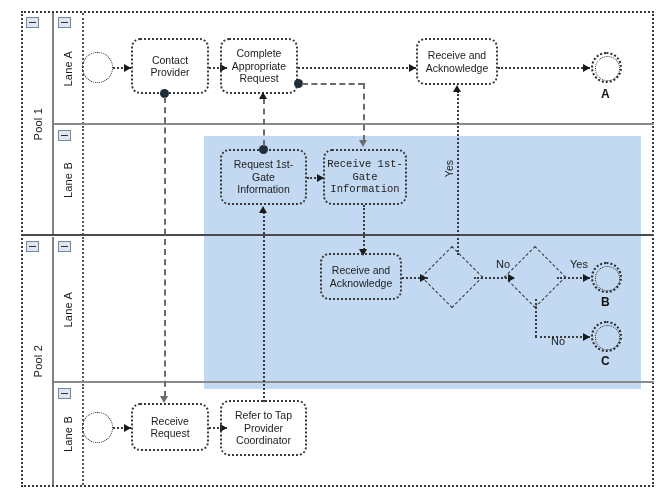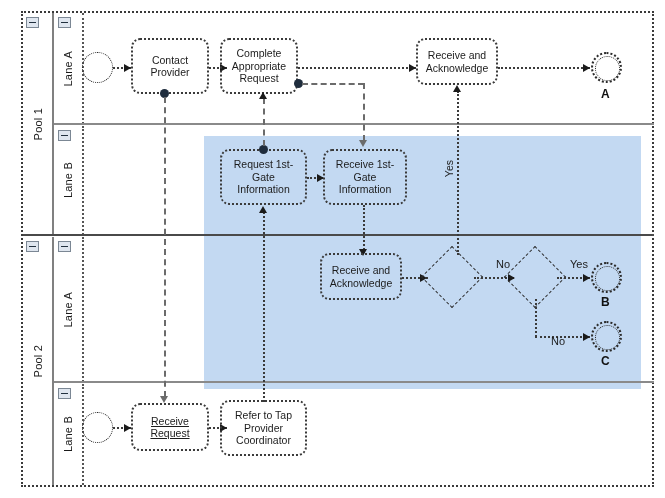--- a/index.html
+++ b/index.html
@@ -155,21 +155,21 @@
   <div class="task on-blue" style="left:220px;top:149px;width:87px;height:56px;">
     <span style="white-space:pre-line;">Request 1st-
 Gate
 Information</span>
   </div>
 
   <div class="seq-h" style="left:307px;top:177px;width:16px;"></div>
   <div class="arrow arrow-r" style="left:317px;top:174px;"></div>
 
   <div class="task on-blue" style="left:323px;top:149px;width:84px;height:56px;">
-    <span style="white-space:pre-line;">Receive 1st-
+    <span style="white-space:pre-line;font-family:Liberation Mono, monospace;">Receive 1st-
 Gate
 Information</span>
   </div>
 
   <div class="dot" style="left:294px;top:79px;"></div>
   <div class="msg-h" style="left:302px;top:83px;width:62px;"></div>
   <div class="msg-v" style="left:363px;top:83px;height:58px;"></div>
   <div class="arrow arrow-d-open" style="left:359px;top:140px;"></div>
 
   <div class="dot" style="left:259px;top:145px;"></div>
@@ -224,21 +224,21 @@
   <div class="seq-v" style="left:457px;top:91px;height:164px;"></div>
   <div class="arrow arrow-u" style="left:453px;top:85px;"></div>
   <div class="lbl-rot" style="left:443px;top:160px;">Yes</div>
 
   <div class="ev ev-start" style="left:82px;top:412px;width:31px;height:31px;"></div>
 
   <div class="seq-h" style="left:113px;top:427px;width:18px;"></div>
   <div class="arrow arrow-r" style="left:124px;top:424px;"></div>
 
   <div class="task" style="left:131px;top:403px;width:78px;height:48px;">
-    <span style="white-space:pre-line;text-decoration:underline;">Receive
+    <span style="white-space:pre-line;">Receive
 Request</span>
   </div>
 
   <div class="seq-h" style="left:209px;top:427px;width:18px;"></div>
   <div class="arrow arrow-r" style="left:220px;top:424px;"></div>
 
   <div class="task" style="left:220px;top:400px;width:87px;height:56px;">
     <span style="white-space:pre-line;">Refer to Tap
 Provider
 Coordinator</span>

